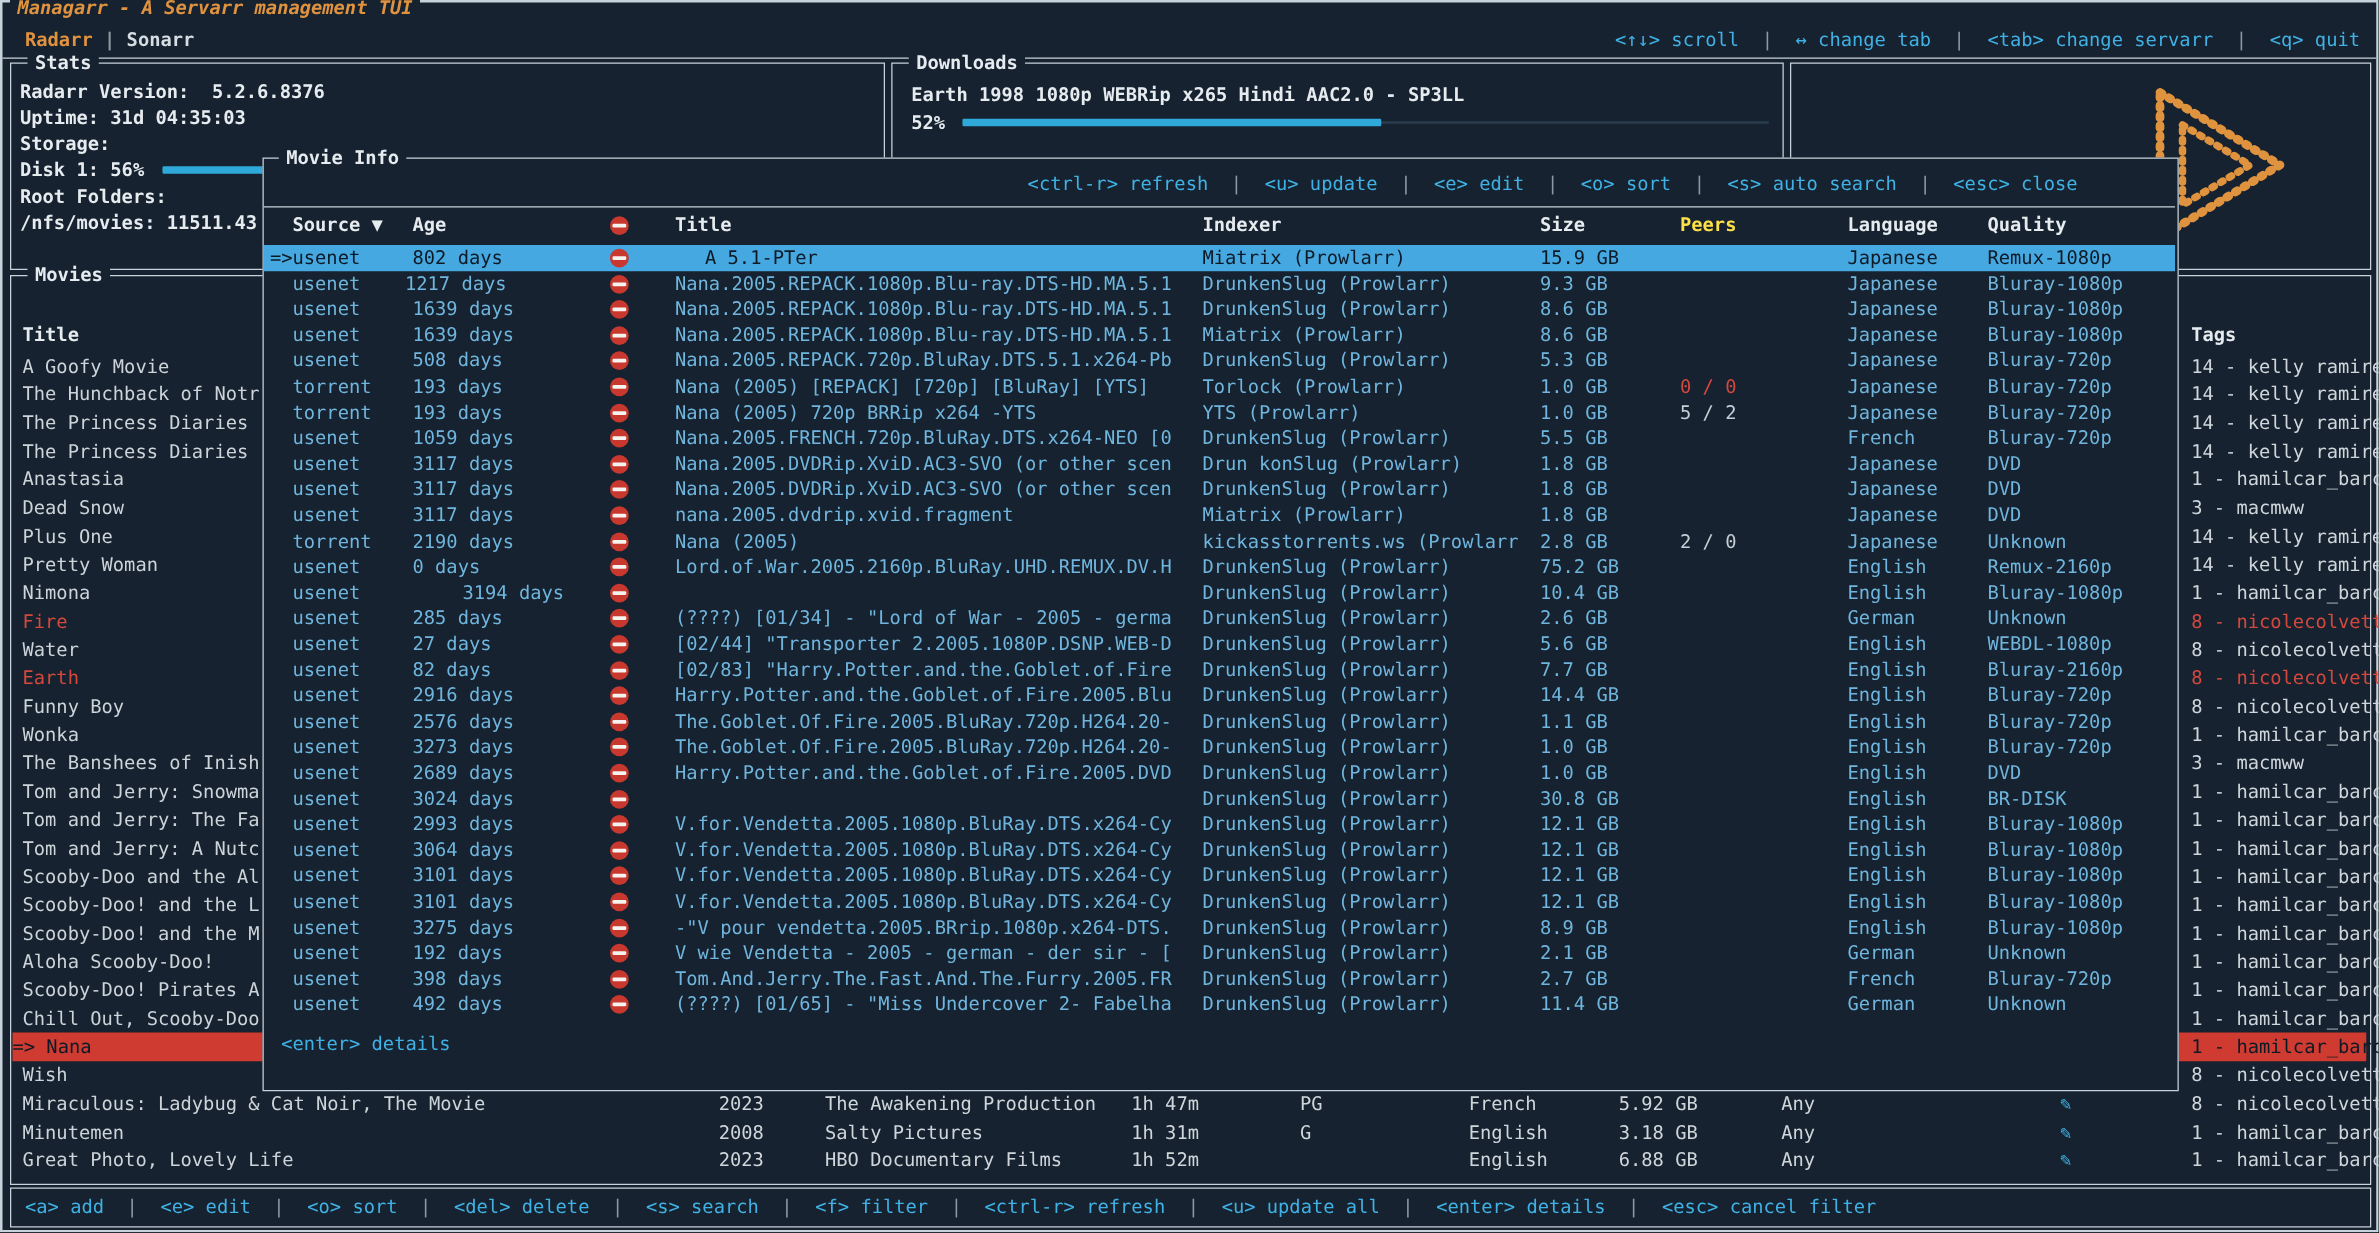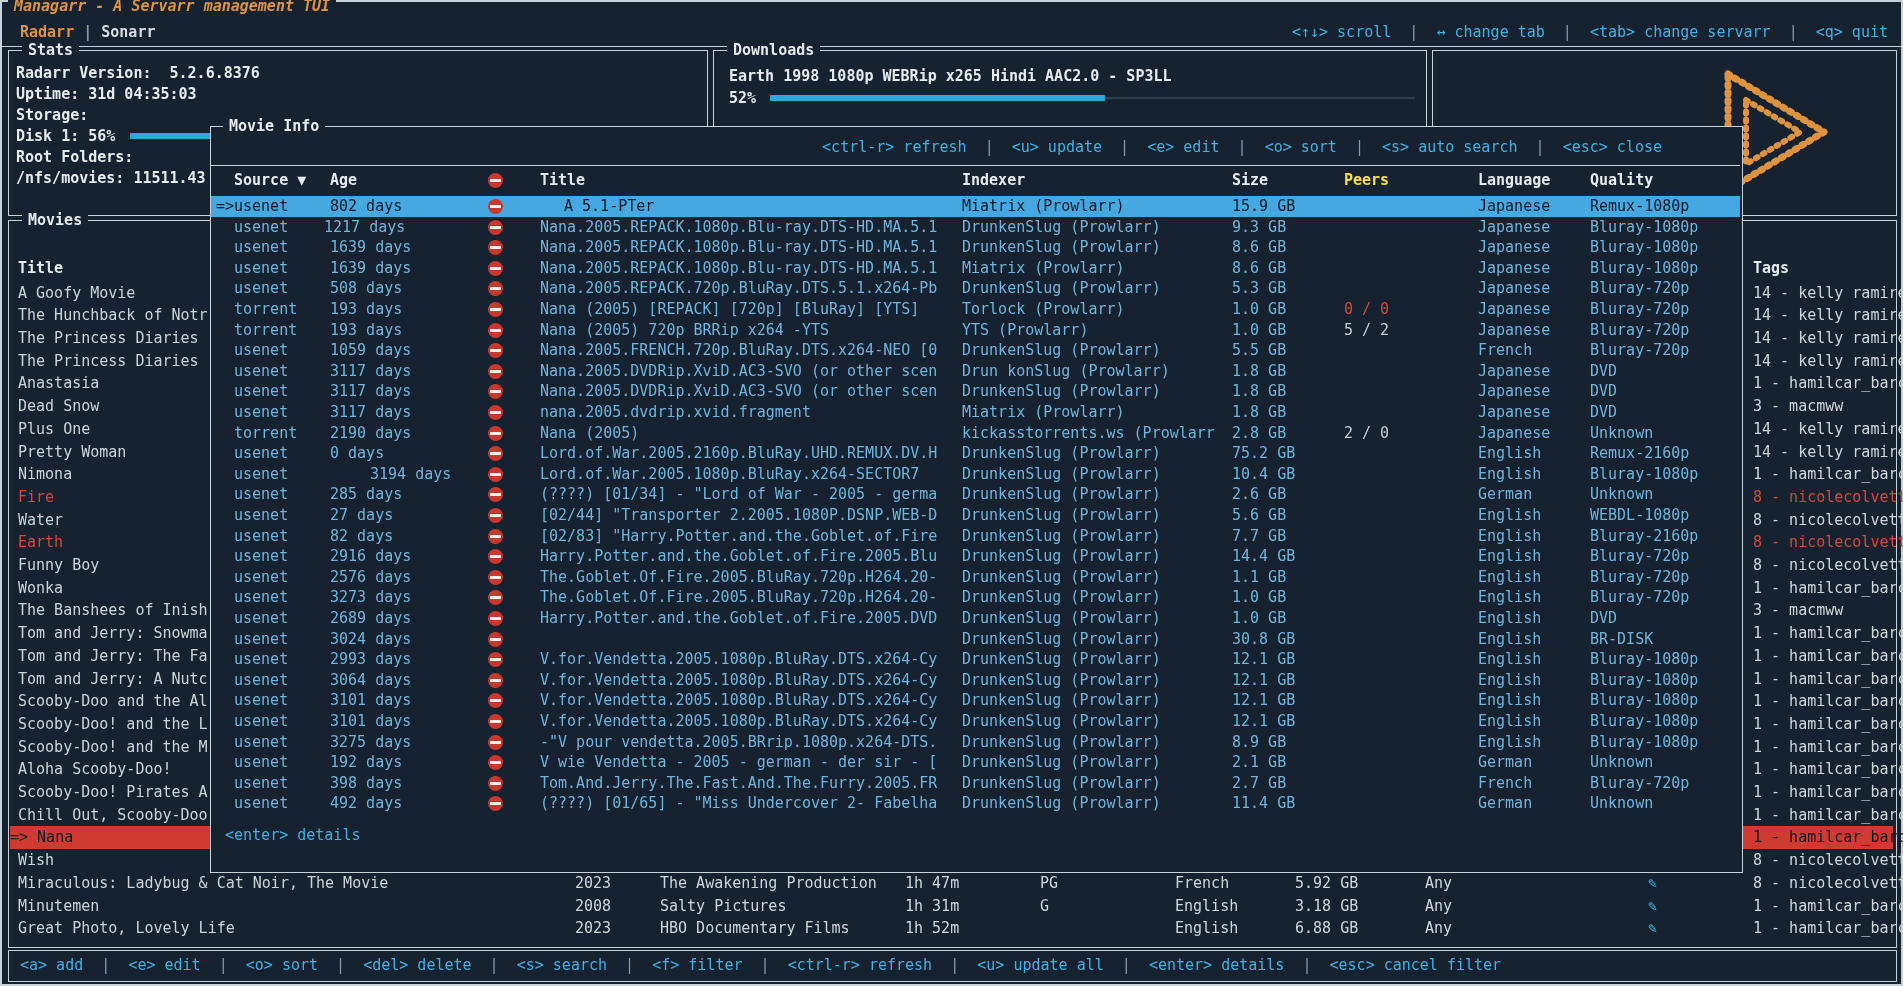--- a/index.html
+++ b/index.html
@@ -289,21 +289,20 @@
     <div class="cell" style="left: 330px; top: 443.2px; line-height: 20.6px; z-index: 12; color: var(--rowblue);">0 days</div>
     <span class="noentry" style="left: 488px; top: 446.2px;"></span>
     <div class="cell" style="left: 540px; top: 443.2px; line-height: 20.6px; z-index: 12; color: var(--rowblue);">Lord.of.War.2005.2160p.BluRay.UHD.REMUX.DV.H</div>
     <div class="cell" style="left: 962px; top: 443.2px; line-height: 20.6px; z-index: 12; color: var(--rowblue);">DrunkenSlug (Prowlarr)</div>
     <div class="cell" style="left: 1232px; top: 443.2px; line-height: 20.6px; z-index: 12; color: var(--rowblue);">75.2 GB</div>
     <div class="cell" style="left: 1478px; top: 443.2px; line-height: 20.6px; z-index: 12; color: var(--rowblue);">English</div>
     <div class="cell" style="left: 1590px; top: 443.2px; line-height: 20.6px; z-index: 12; color: var(--rowblue);">Remux-2160p</div>
     <div class="cell" style="left: 234px; top: 463.8px; line-height: 20.6px; z-index: 12; color: var(--rowblue);">usenet</div>
     <div class="cell" style="left: 330px; top: 463.8px; line-height: 20.6px; z-index: 12; color: var(--rowblue); margin-left: 40px;">3194 days</div>
     <span class="noentry" style="left: 488px; top: 466.8px;"></span>
-    <div class="cell" style="left: 540px; top: 463.8px; line-height: 20.6px; z-index: 12; color: var(--rowblue);">Lord.of.War.2005.1080p.BluRay.x264-SECTOR7</div>
     <div class="cell" style="left: 962px; top: 463.8px; line-height: 20.6px; z-index: 12; color: var(--rowblue);">DrunkenSlug (Prowlarr)</div>
     <div class="cell" style="left: 1232px; top: 463.8px; line-height: 20.6px; z-index: 12; color: var(--rowblue);">10.4 GB</div>
     <div class="cell" style="left: 1478px; top: 463.8px; line-height: 20.6px; z-index: 12; color: var(--rowblue);">English</div>
     <div class="cell" style="left: 1590px; top: 463.8px; line-height: 20.6px; z-index: 12; color: var(--rowblue);">Bluray-1080p</div>
     <div class="cell" style="left: 234px; top: 484.4px; line-height: 20.6px; z-index: 12; color: var(--rowblue);">usenet</div>
     <div class="cell" style="left: 330px; top: 484.4px; line-height: 20.6px; z-index: 12; color: var(--rowblue);">285 days</div>
     <span class="noentry" style="left: 488px; top: 487.4px;"></span>
     <div class="cell" style="left: 540px; top: 484.4px; line-height: 20.6px; z-index: 12; color: var(--rowblue);">(????) [01/34] - "Lord of War - 2005 - germa</div>
     <div class="cell" style="left: 962px; top: 484.4px; line-height: 20.6px; z-index: 12; color: var(--rowblue);">DrunkenSlug (Prowlarr)</div>
     <div class="cell" style="left: 1232px; top: 484.4px; line-height: 20.6px; z-index: 12; color: var(--rowblue);">2.6 GB</div>

